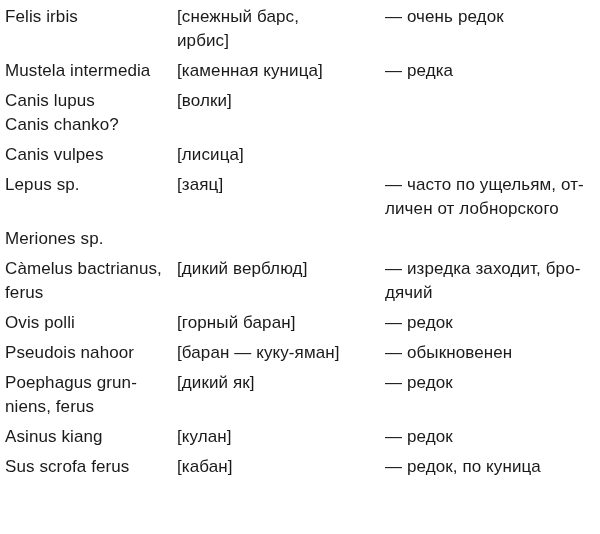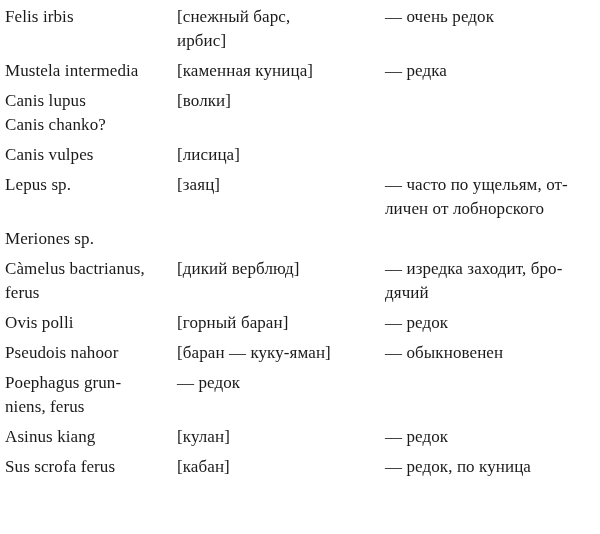--- a/index.html
+++ b/index.html
@@ -7,21 +7,21 @@
     padding: 0;
     background: #ffffff;
   }
   .page {
     width: 600px;
     height: 534px;
     box-sizing: border-box;
     padding: 5px 0 0 5px;
     overflow: hidden;
     background: #ffffff;
-    font-family: Liberation Serif, serif;
+    font-family: Liberation Sans, sans-serif;
     color: #1a1a1a;
   }
   .row {
     display: flex;
     align-items: flex-start;
     margin-bottom: 6px;
   }
   .cell {
     font-size: 17px;
     line-height: 24px;
@@ -89,20 +89,21 @@
 
   <div class="row">
     <div class="cell c1">Pseudois nahoor</div>
     <div class="cell c2">[баран — куку-яман]</div>
     <div class="cell c3">— обыкновенен</div>
   </div>
 
   <div class="row">
     <div class="cell c1">Poephagus grun-
 niens, ferus</div>
+    <div class="cell c2">[дикий як]</div>
     <div class="cell c3">— редок</div>
   </div>
 
   <div class="row">
     <div class="cell c1">Asinus kiang</div>
     <div class="cell c2">[кулан]</div>
     <div class="cell c3">— редок</div>
   </div>
 
   <div class="row">

